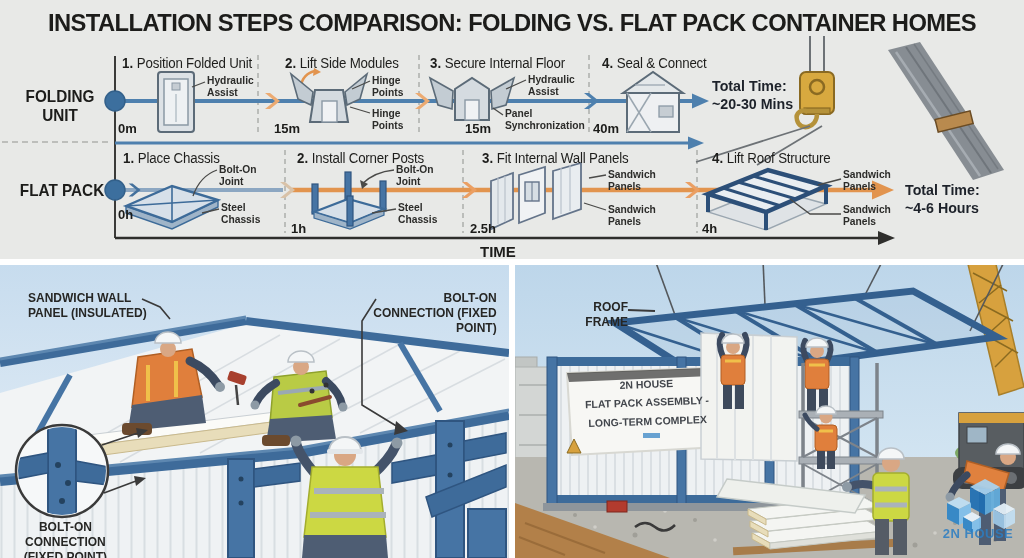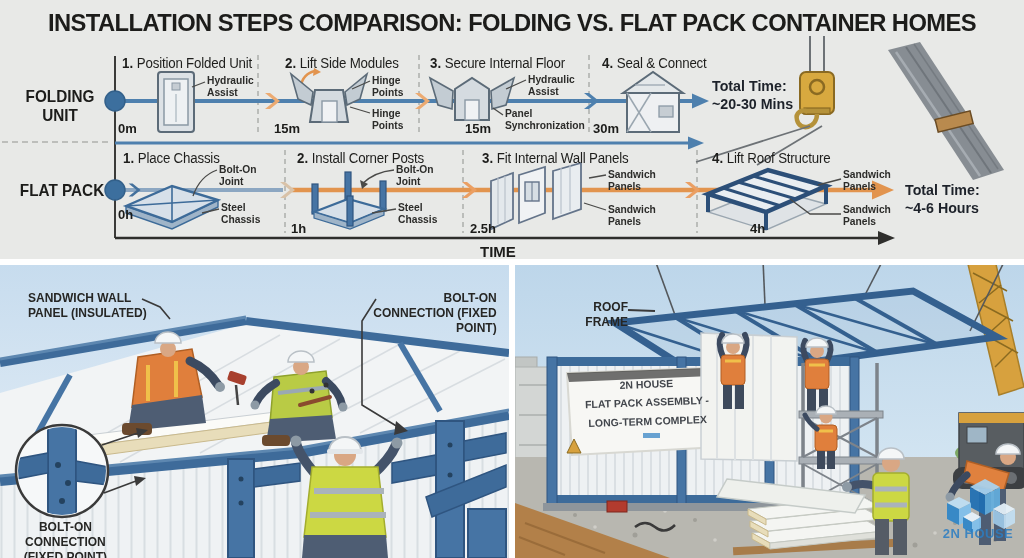--- a/index.html
+++ b/index.html
@@ -198,21 +198,21 @@
 
     <div class="t ann" style="left:207px;top:74px;width:58px;">Hydraulic Assist</div>
     <div class="t ann" style="left:372px;top:74px;width:46px;">Hinge Points</div>
     <div class="t ann" style="left:372px;top:107px;width:46px;">Hinge Points</div>
     <div class="t ann" style="left:528px;top:73px;width:58px;">Hydraulic Assist</div>
     <div class="t ann" style="left:505px;top:107px;width:90px;">Panel Synchronization</div>
 
     <div class="t tick" style="left:118px;top:121px;">0m</div>
     <div class="t tick" style="left:274px;top:121px;">15m</div>
     <div class="t tick" style="left:427px;top:121px;margin-left:38px;">15m</div>
-    <div class="t tick" style="left:593px;top:121px;">30m</div>
+    <div class="t tick" style="left:593px;top:121px;">40m</div>
 
     <div class="t total" style="left:712px;top:77px;">
       <span style="display:block">Total Time:</span>
       <span style="display:block">~20-30 Mins</span>
     </div>
 
     <div class="t steplabel" style="left:123px;top:150px;"><span class="num">1.</span> <span class="nm">Place Chassis</span></div>
     <div class="t steplabel" style="left:297px;top:150px;"><span class="num">2.</span> <span class="nm">Install Corner Posts</span></div>
     <div class="t steplabel" style="left:482px;top:150px;"><span class="num">3.</span> <span class="nm">Fit Internal Wall Panels</span></div>
     <div class="t steplabel" style="left:712px;top:150px;"><span class="num">4.</span> <span class="nm">Lift Roof Structure</span></div>
@@ -222,21 +222,21 @@
     <div class="t ann" style="left:396px;top:163px;width:52px;">Bolt-On Joint</div>
     <div class="t ann" style="left:398px;top:201px;width:56px;">Steel Chassis</div>
     <div class="t ann" style="left:608px;top:168px;width:62px;">Sandwich Panels</div>
     <div class="t ann" style="left:608px;top:203px;width:62px;">Sandwich Panels</div>
     <div class="t ann" style="left:843px;top:168px;width:62px;">Sandwich Panels</div>
     <div class="t ann" style="left:843px;top:203px;width:62px;">Sandwich Panels</div>
 
     <div class="t tick" style="left:118px;top:207px;">0h</div>
     <div class="t tick" style="left:291px;top:221px;">1h</div>
     <div class="t tick" style="left:470px;top:221px;">2.5h</div>
-    <div class="t tick" style="left:702px;top:221px;margin-left:48px;">4h</div>
+    <div class="t tick" style="left:702px;top:221px;">4h</div>
 
     <div class="t total" style="left:905px;top:181px;">
       <span style="display:block">Total Time:</span>
       <span style="display:block">~4-6 Hours</span>
     </div>
 
     <div class="t axislabel" style="left:480px;top:243px;width:62px;text-align:left;">TIME</div>
   </div>
 
   <div id="bl-panel" class="panel">

